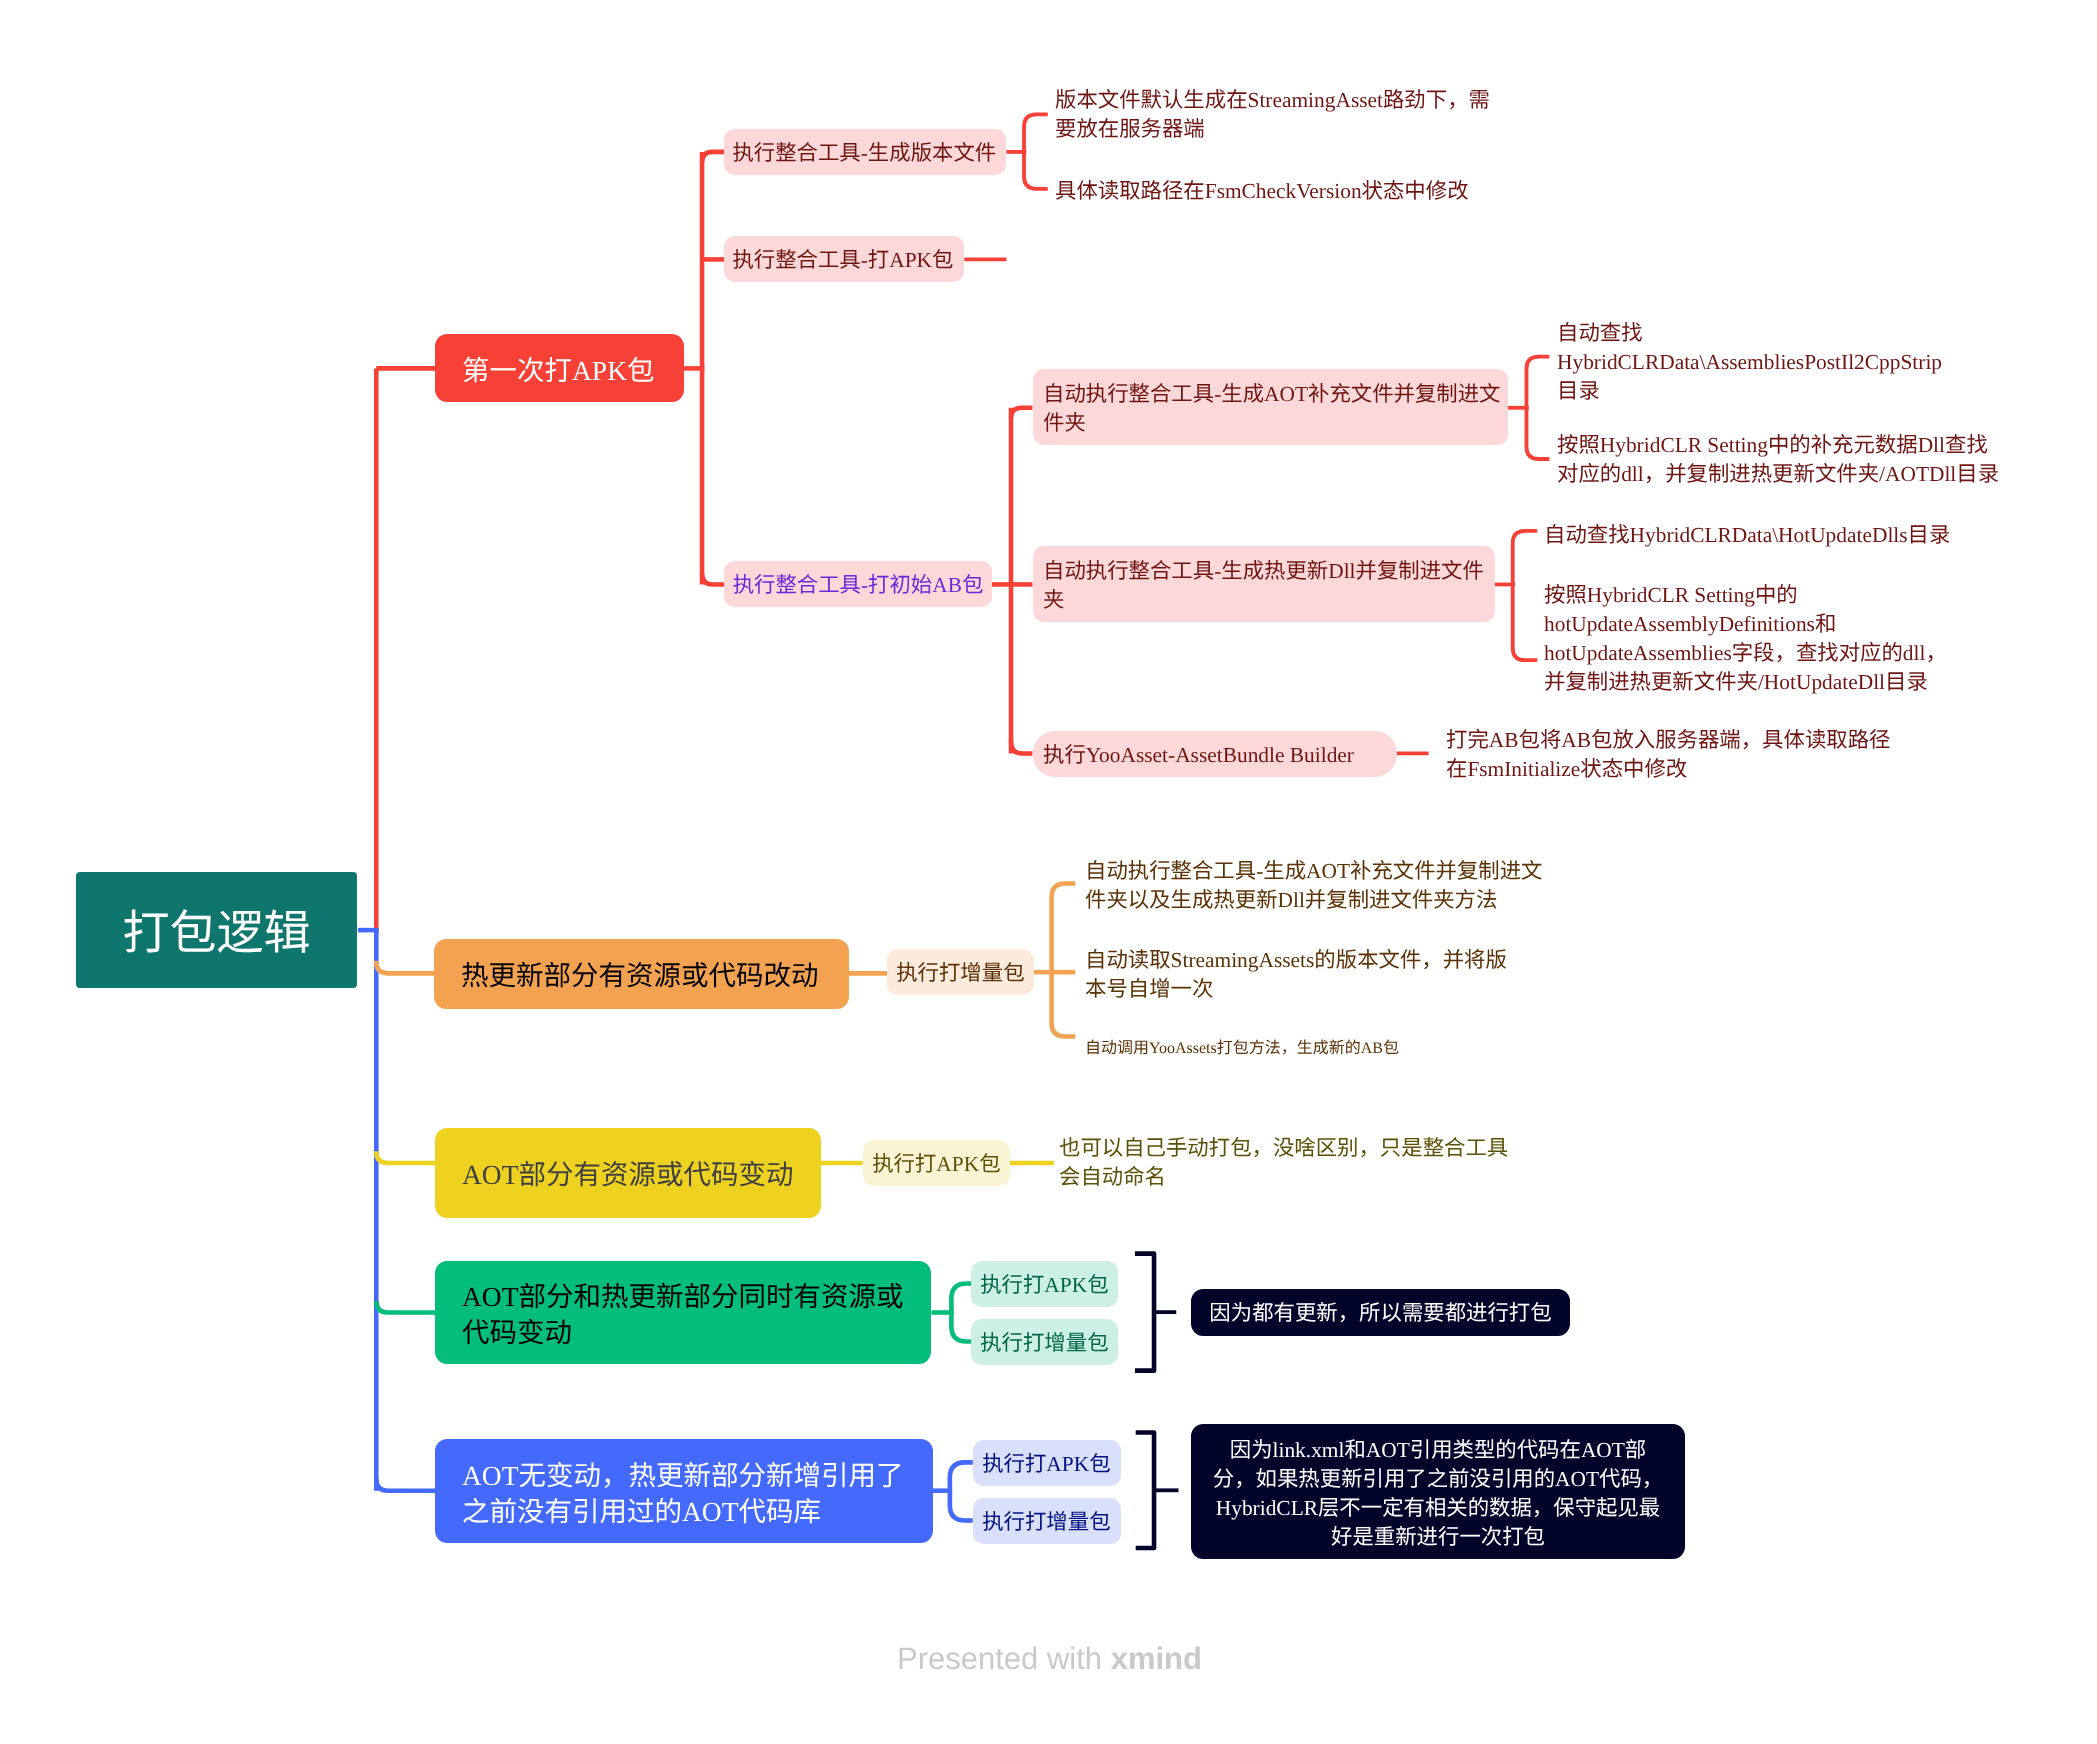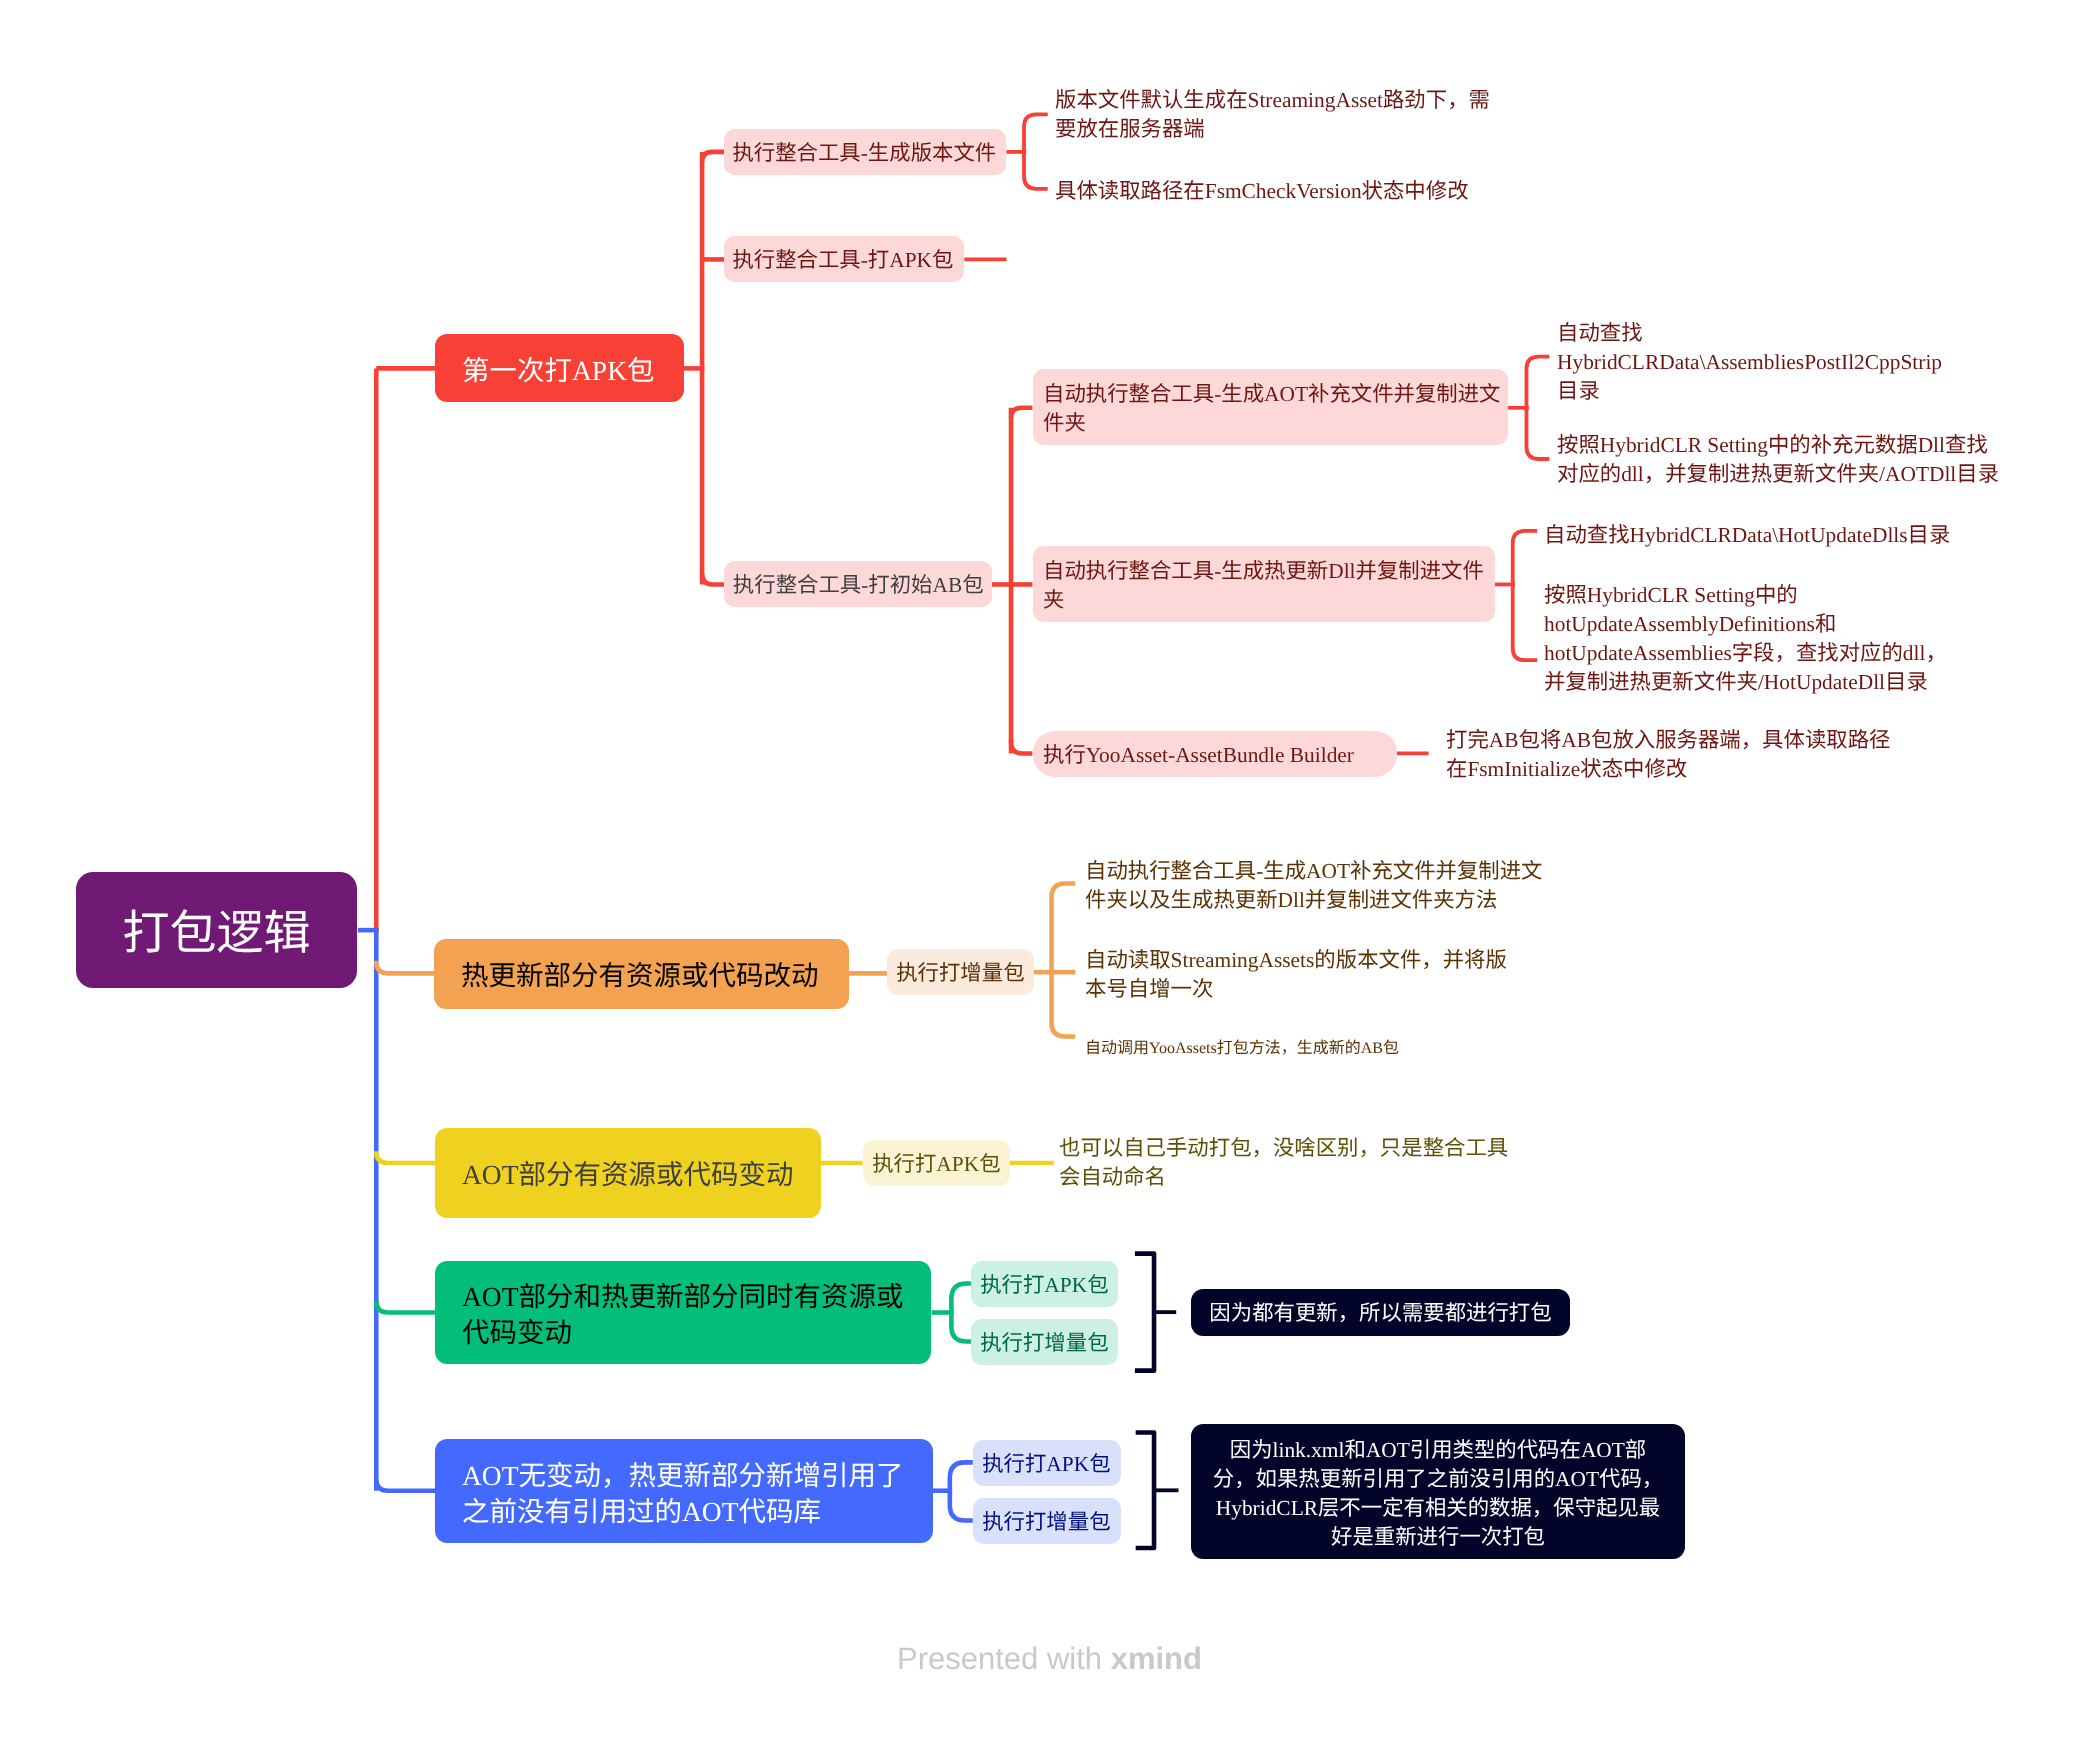--- a/index.html
+++ b/index.html
@@ -62,21 +62,21 @@
     <path d="M 1244 1716 L 1244 1698 Q 1244 1678 1264 1678 L 1270 1678" stroke="#03BD7A" stroke-width="6"></path>
     <path d="M 1244 1716 L 1244 1734 Q 1244 1754 1264 1754 L 1270 1754" stroke="#03BD7A" stroke-width="6"></path>
     <path d="M 1484 1639 L 1509 1639 L 1509 1792 L 1484 1792" stroke="#03042A" stroke-width="6"></path>
     <path d="M 1509 1715.5 L 1538 1715.5" stroke="#03042A" stroke-width="5"></path>
     <path d="M 1220 1949 L 1245 1949" stroke="#4369FD" stroke-width="6"></path>
     <path d="M 1242 1949 L 1242 1932 Q 1242 1912 1262 1912 L 1272 1912" stroke="#4369FD" stroke-width="6"></path>
     <path d="M 1242 1949 L 1242 1968 Q 1242 1988 1262 1988 L 1272 1988" stroke="#4369FD" stroke-width="6"></path>
     <path d="M 1485 1873 L 1509 1873 L 1509 2024 L 1485 2024" stroke="#03042A" stroke-width="6"></path>
     <path d="M 1509 1948.5 L 1541 1948.5" stroke="#03042A" stroke-width="5"></path>
   </svg>
-  <div class="node" id="root" style="left: 76px; top: 872px; width: 281px; height: 116px; background: #701a75; color: rgb(255, 255, 255); border-radius: 17px; font-size: 47px; line-height: 63px; padding-left: 24.5px; padding-right: 24.5px; text-align: center; font-weight: 400; padding-top: 9.2px;">
+  <div class="node" id="root" style="left: 76px; top: 872px; width: 281px; height: 116px; background: #0f766e; color: rgb(255, 255, 255); border-radius: 4px; font-size: 47px; line-height: 63px; padding-left: 24.5px; padding-right: 24.5px; text-align: center; font-weight: 400; padding-top: 9.2px;">
       <span class="ln">打包逻辑</span>
     </div>
   <div class="node" id="b1" style="left: 435px; top: 334px; width: 249px; height: 68px; background: rgb(247, 64, 54); color: rgb(255, 255, 255); border-radius: 12.2px; font-size: 27.5px; line-height: 36px; padding-left: 27px; padding-right: 27px; text-align: left; font-weight: 400; padding-top: 6.1px;">
       <span class="ln">第一次打APK包</span>
     </div>
   <div class="node" id="b2" style="left: 434px; top: 939px; width: 415px; height: 70px; background: rgb(243, 162, 82); color: rgb(0, 0, 0); border-radius: 12.2px; font-size: 27.5px; line-height: 36px; padding-left: 27px; padding-right: 27px; text-align: left; font-weight: 400; padding-top: 3.1px;">
       <span class="ln">热更新部分有资源或代码改动</span>
     </div>
   <div class="node" id="b3" style="left: 435px; top: 1128px; width: 386px; height: 90px; background: rgb(239, 210, 32); color: #404040; border-radius: 12.2px; font-size: 27.5px; line-height: 36px; padding-left: 27px; padding-right: 27px; text-align: left; font-weight: 400; padding-top: 4px;">
       <span class="ln">AOT部分有资源或代码变动</span>
@@ -88,21 +88,21 @@
   <div class="node" id="b5" style="left: 435px; top: 1439px; width: 498px; height: 104px; background: rgb(67, 105, 253); color: rgb(255, 255, 255); border-radius: 12.2px; font-size: 27.5px; line-height: 36px; padding-left: 27px; padding-right: 27px; text-align: left; font-weight: 400; padding-top: 6.1px;">
       <span class="ln">AOT无变动，热更新部分新增引用了</span>
       <span class="ln">之前没有引用过的AOT代码库</span>
     </div>
   <div class="node" id="b1c1" style="left: 724px; top: 129px; width: 282px; height: 46px; background: rgb(252, 217, 216); color: rgb(110, 21, 17); border-radius: 10.7px; font-size: 21.4px; line-height: 29px; padding-left: 8.4px; padding-right: 8.4px; text-align: left; font-weight: 400; padding-top: 2.3px;">
       <span class="ln">执行整合工具-生成版本文件</span>
     </div>
   <div class="node" id="b1c2" style="left: 724px; top: 236px; width: 240px; height: 46px; background: rgb(252, 217, 216); color: rgb(110, 21, 17); border-radius: 10.7px; font-size: 21.4px; line-height: 29px; padding-left: 8.4px; padding-right: 8.4px; text-align: left; font-weight: 400; padding-top: 2.3px;">
       <span class="ln">执行整合工具-打APK包</span>
     </div>
-  <div class="node" id="b1c3" style="left: 724px; top: 561px; width: 268px; height: 46px; background: rgb(252, 217, 216); color: #404040; border-radius: 10.7px; font-size: 21.4px; line-height: 29px; padding-left: 8.4px; padding-right: 8.4px; text-align: right; font-weight: 400; padding-top: 2.3px;">
+  <div class="node" id="b1c3" style="left: 724px; top: 561px; width: 268px; height: 46px; background: rgb(252, 217, 216); color: #6d28d9; border-radius: 10.7px; font-size: 21.4px; line-height: 29px; padding-left: 8.4px; padding-right: 8.4px; text-align: center; font-weight: 400; padding-top: 2.3px;">
       <span class="ln">执行整合工具-打初始AB包</span>
     </div>
   <div class="node" id="b1c1d1" style="left: 1055px; top: 86px; width: 505px; height: 57px; background: transparent; color: rgb(110, 21, 17); border-radius: 12.2px; font-size: 21.4px; line-height: 29px; padding-left: 0px; padding-right: 0px; text-align: left; font-weight: 400;">
       <span class="ln">版本文件默认生成在StreamingAsset路劲下，需</span>
       <span class="ln">要放在服务器端</span>
     </div>
   <div class="node" id="b1c1d2" style="left: 1055px; top: 177px; width: 505px; height: 29px; background: transparent; color: rgb(110, 21, 17); border-radius: 12.2px; font-size: 21.4px; line-height: 29px; padding-left: 0px; padding-right: 0px; text-align: left; font-weight: 400;">
       <span class="ln">具体读取路径在FsmCheckVersion状态中修改</span>
     </div>
   <div class="node" id="b1c3c1" style="left: 1033px; top: 369px; width: 475px; height: 76px; background: rgb(252, 217, 216); color: rgb(110, 21, 17); border-radius: 10.7px; font-size: 21.4px; line-height: 29px; padding-left: 10px; padding-right: 10px; text-align: left; font-weight: 400; padding-top: 3.8px;">

